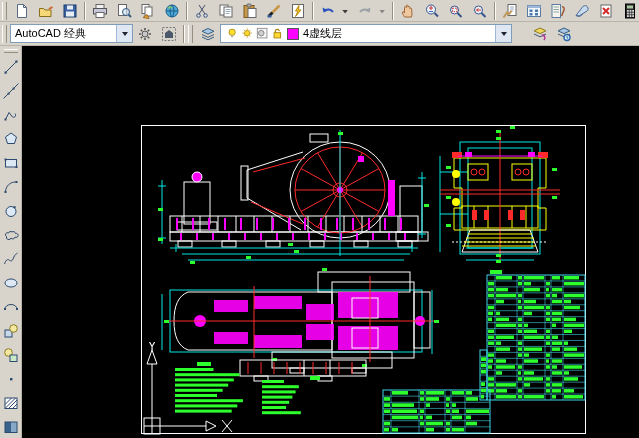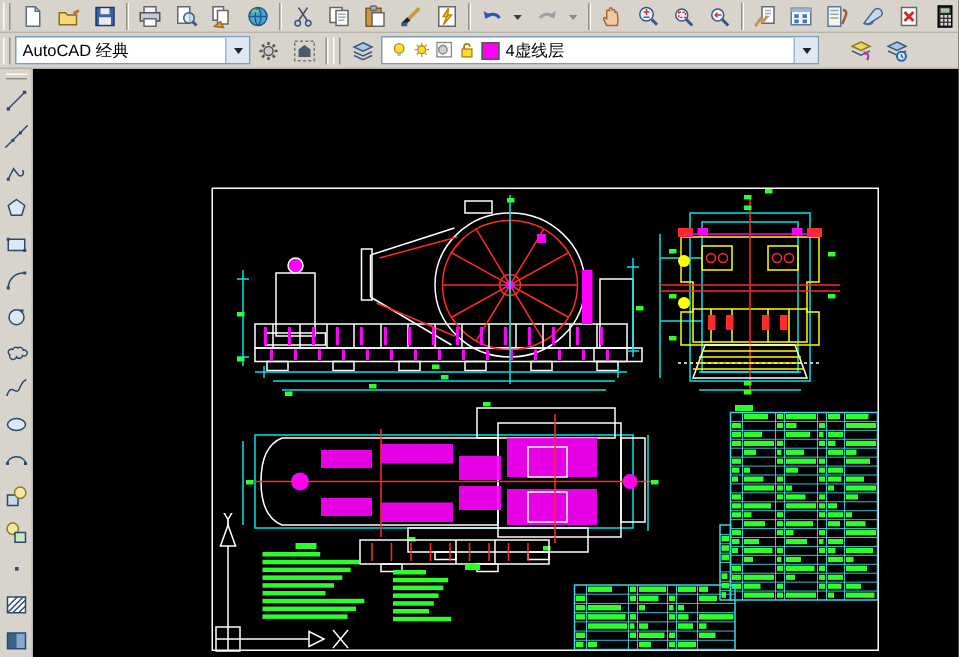--- a/index.html
+++ b/index.html
@@ -18,21 +18,21 @@
           margin:0 2px;flex:0 0 auto}
   .tb-grip{width:3px;height:18px;border-left:1px solid #fcfbf8;border-right:1px solid #958f82;
            margin:0 3px 0 1px;flex:0 0 auto}
   .combo{height:19px;background:#fff;border:1px solid #7f9db9;display:flex;align-items:center;
          font-size:11px;color:#000;padding-left:4px;box-sizing:border-box;flex:0 0 auto;position:relative}
   .combo .combo-label{flex:1;overflow:hidden}
   .combo .dd{width:15px;height:17px;margin-left:2px;background:#dfe7f2;border-left:1px solid #9db8d8;
              display:flex;align-items:center;justify-content:center;flex:0 0 auto}
   .combo .dd i{width:0;height:0;border:3px solid transparent;border-top:4px solid #223;margin-top:3px}
   .state-ico{width:15px;height:15px;flex:0 0 auto;display:flex;align-items:center;justify-content:center}
-  #ws-combo{width:157px}
+  #ws-combo{width:123px}
   #layer-combo{width:292px;margin-right:16px}
   #draw-toolbar{position:absolute;left:0;top:46px;width:22px;bottom:0;background:#d8d4cb;
                 display:flex;flex-direction:column;align-items:center;border-right:1px solid #b8b4aa;box-sizing:border-box;overflow:hidden}
   .grip-h{height:2px;width:14px;border-top:1px solid #fcfbf8;border-bottom:1px solid #958f82;margin:3px 0 2px 0;flex:0 0 auto}
   .side-btn{width:20px;height:22px;flex:0 0 auto;display:flex;align-items:center;justify-content:center;
             border:1px solid #d8d4cb}
   #canvas-wrap{position:absolute;left:22px;top:46px;width:617px;height:392px;background:#000}
   #canvas-wrap svg{display:block}
   text{font-family:"DejaVu Sans Mono",monospace}
 </style>

